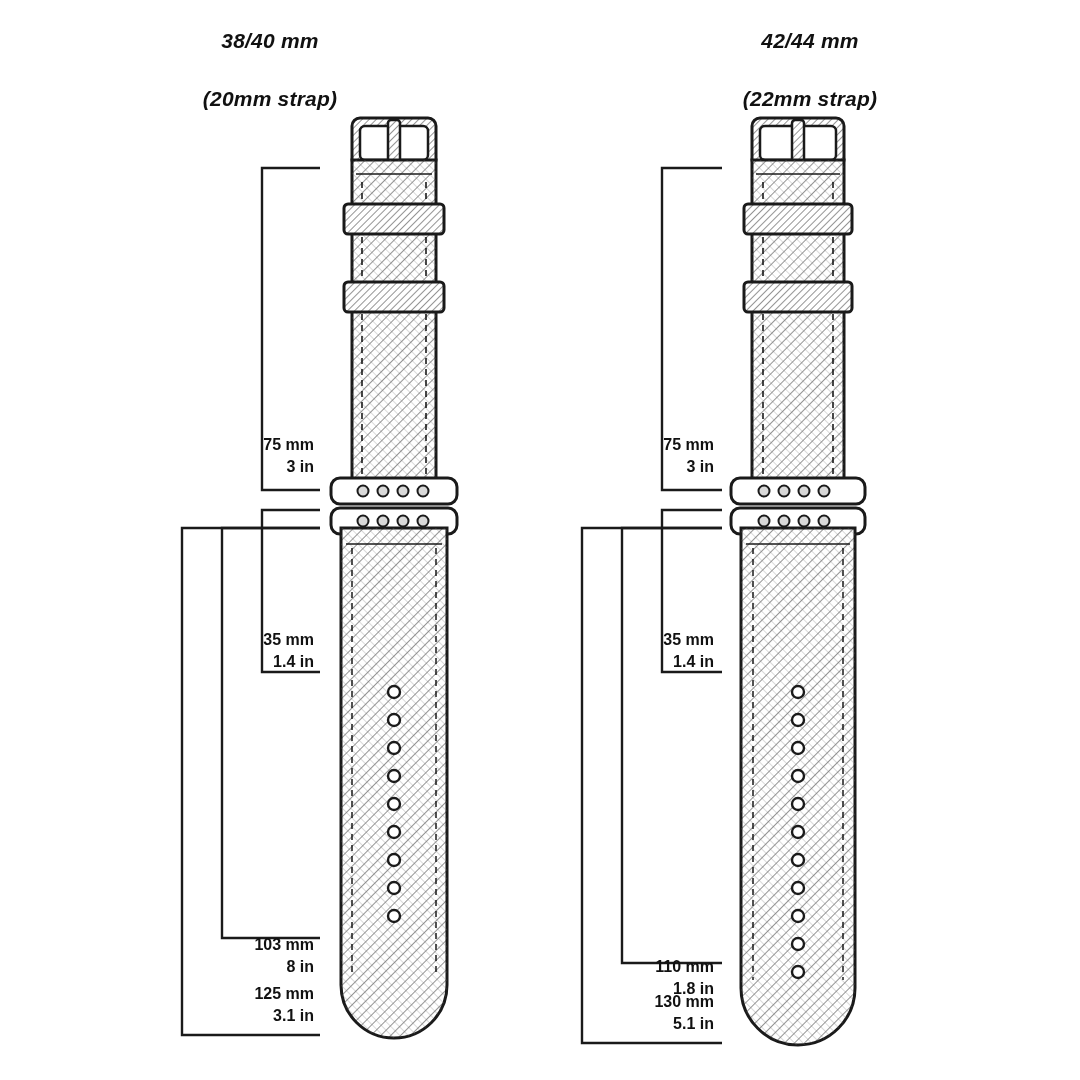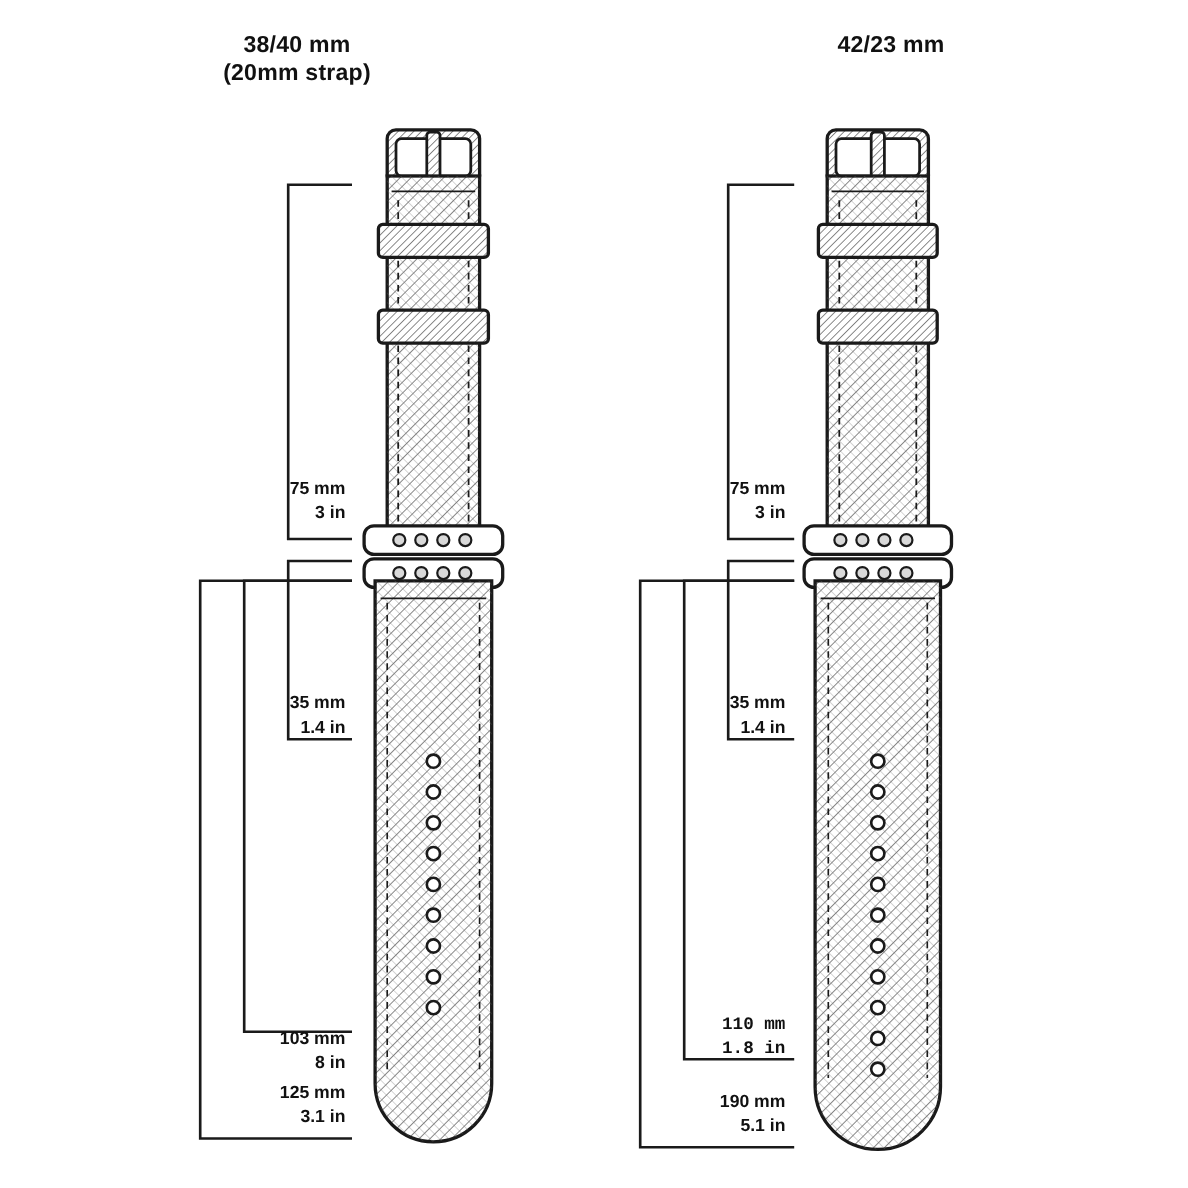--- a/index.html
+++ b/index.html
@@ -32,22 +32,23 @@
     position: absolute;
     top: 28px;
     left: 0;
     width: 540px;
     text-align: center;
     font-weight: bold;
     font-size: 21px;
     line-height: 26px;
     letter-spacing: 0.2px;
     color: #111;
-  }
-  .panel-title .line2 { display: block; }
+    font-style: italic;
+  }
+  .panel-title .line2 { display: block; margin-top: 32px; }
 
   .dim-label {
     position: absolute;
     font-weight: bold;
     font-size: 16px;
     line-height: 22px;
     text-align: right;
     color: #111;
     white-space: nowrap;
   }
@@ -164,21 +165,22 @@
 
     <div class="dim-label" style="left: 166px; top: 983px; width: 148px;">
       <span>125 mm</span>
       <span class="l2">3.1 in</span>
     </div>
   </div>
 
   <div class="panel panel-right">
 
     <div class="panel-title">
-      <span>42/23 mm</span>
+      <span>42/44 mm</span>
+      <span class="line2">(22mm strap)</span>
     </div>
 
     <svg width="540" height="1080" viewBox="0 0 540 1080">
       <defs>
         <pattern id="weaveL" width="7" height="7" patternUnits="userSpaceOnUse" patternTransform="rotate(45)">
           <rect width="7" height="7" fill="#ffffff"></rect>
           <line x1="0" y1="0" x2="0" y2="7" stroke="#3a3a3a" stroke-width="1.1"></line>
         </pattern>
         <pattern id="weaveL2" width="6" height="6" patternUnits="userSpaceOnUse" patternTransform="rotate(-45)">
           <rect width="6" height="6" fill="none"></rect>
@@ -254,24 +256,24 @@
     <div class="dim-label" style="left: 66px; top: 434px; width: 108px;">
       <span>75 mm</span>
       <span class="l2">3 in</span>
     </div>
 
     <div class="dim-label" style="left: 66px; top: 629px; width: 108px;">
       <span>35 mm</span>
       <span class="l2">1.4 in</span>
     </div>
 
-    <div class="dim-label" style="left: 26px; top: 920px; width: 148px; font-family: Liberation Mono, monospace;">
+    <div class="dim-label" style="left: 26px; top: 956px; width: 148px;">
       <span>110 mm</span>
       <span class="l2">1.8 in</span>
     </div>
 
     <div class="dim-label" style="left: 26px; top: 991px; width: 148px;">
-      <span>190 mm</span>
+      <span>130 mm</span>
       <span class="l2">5.1 in</span>
     </div>
   </div>
 
 </div>
 
 </body></html>

